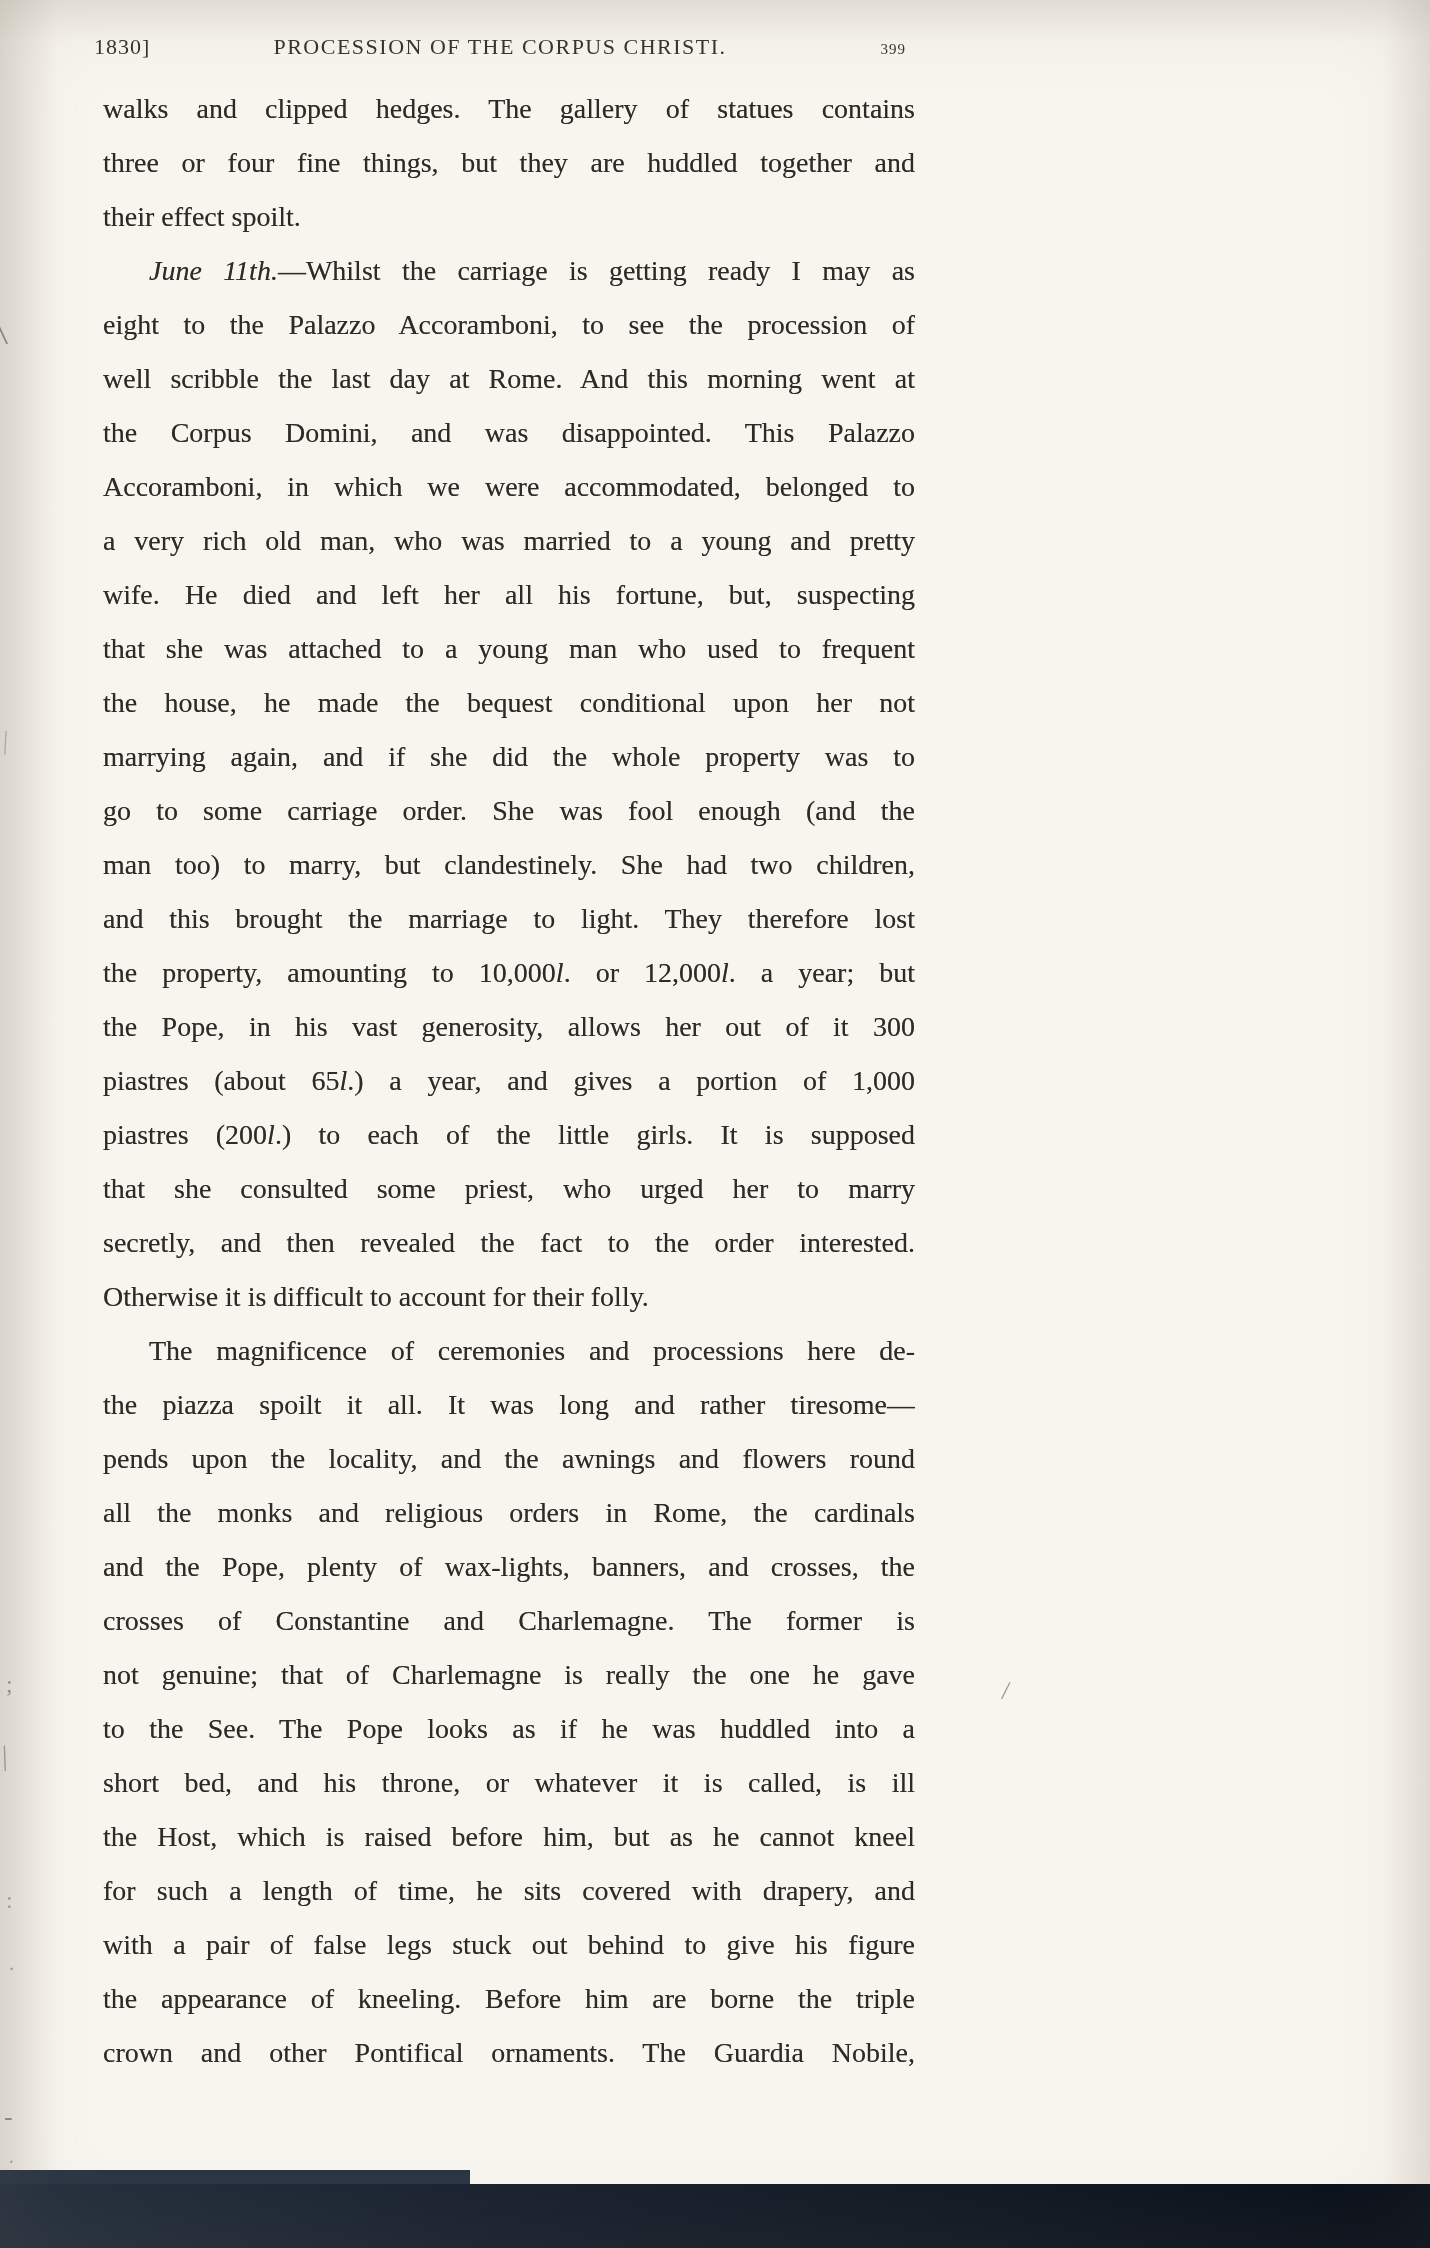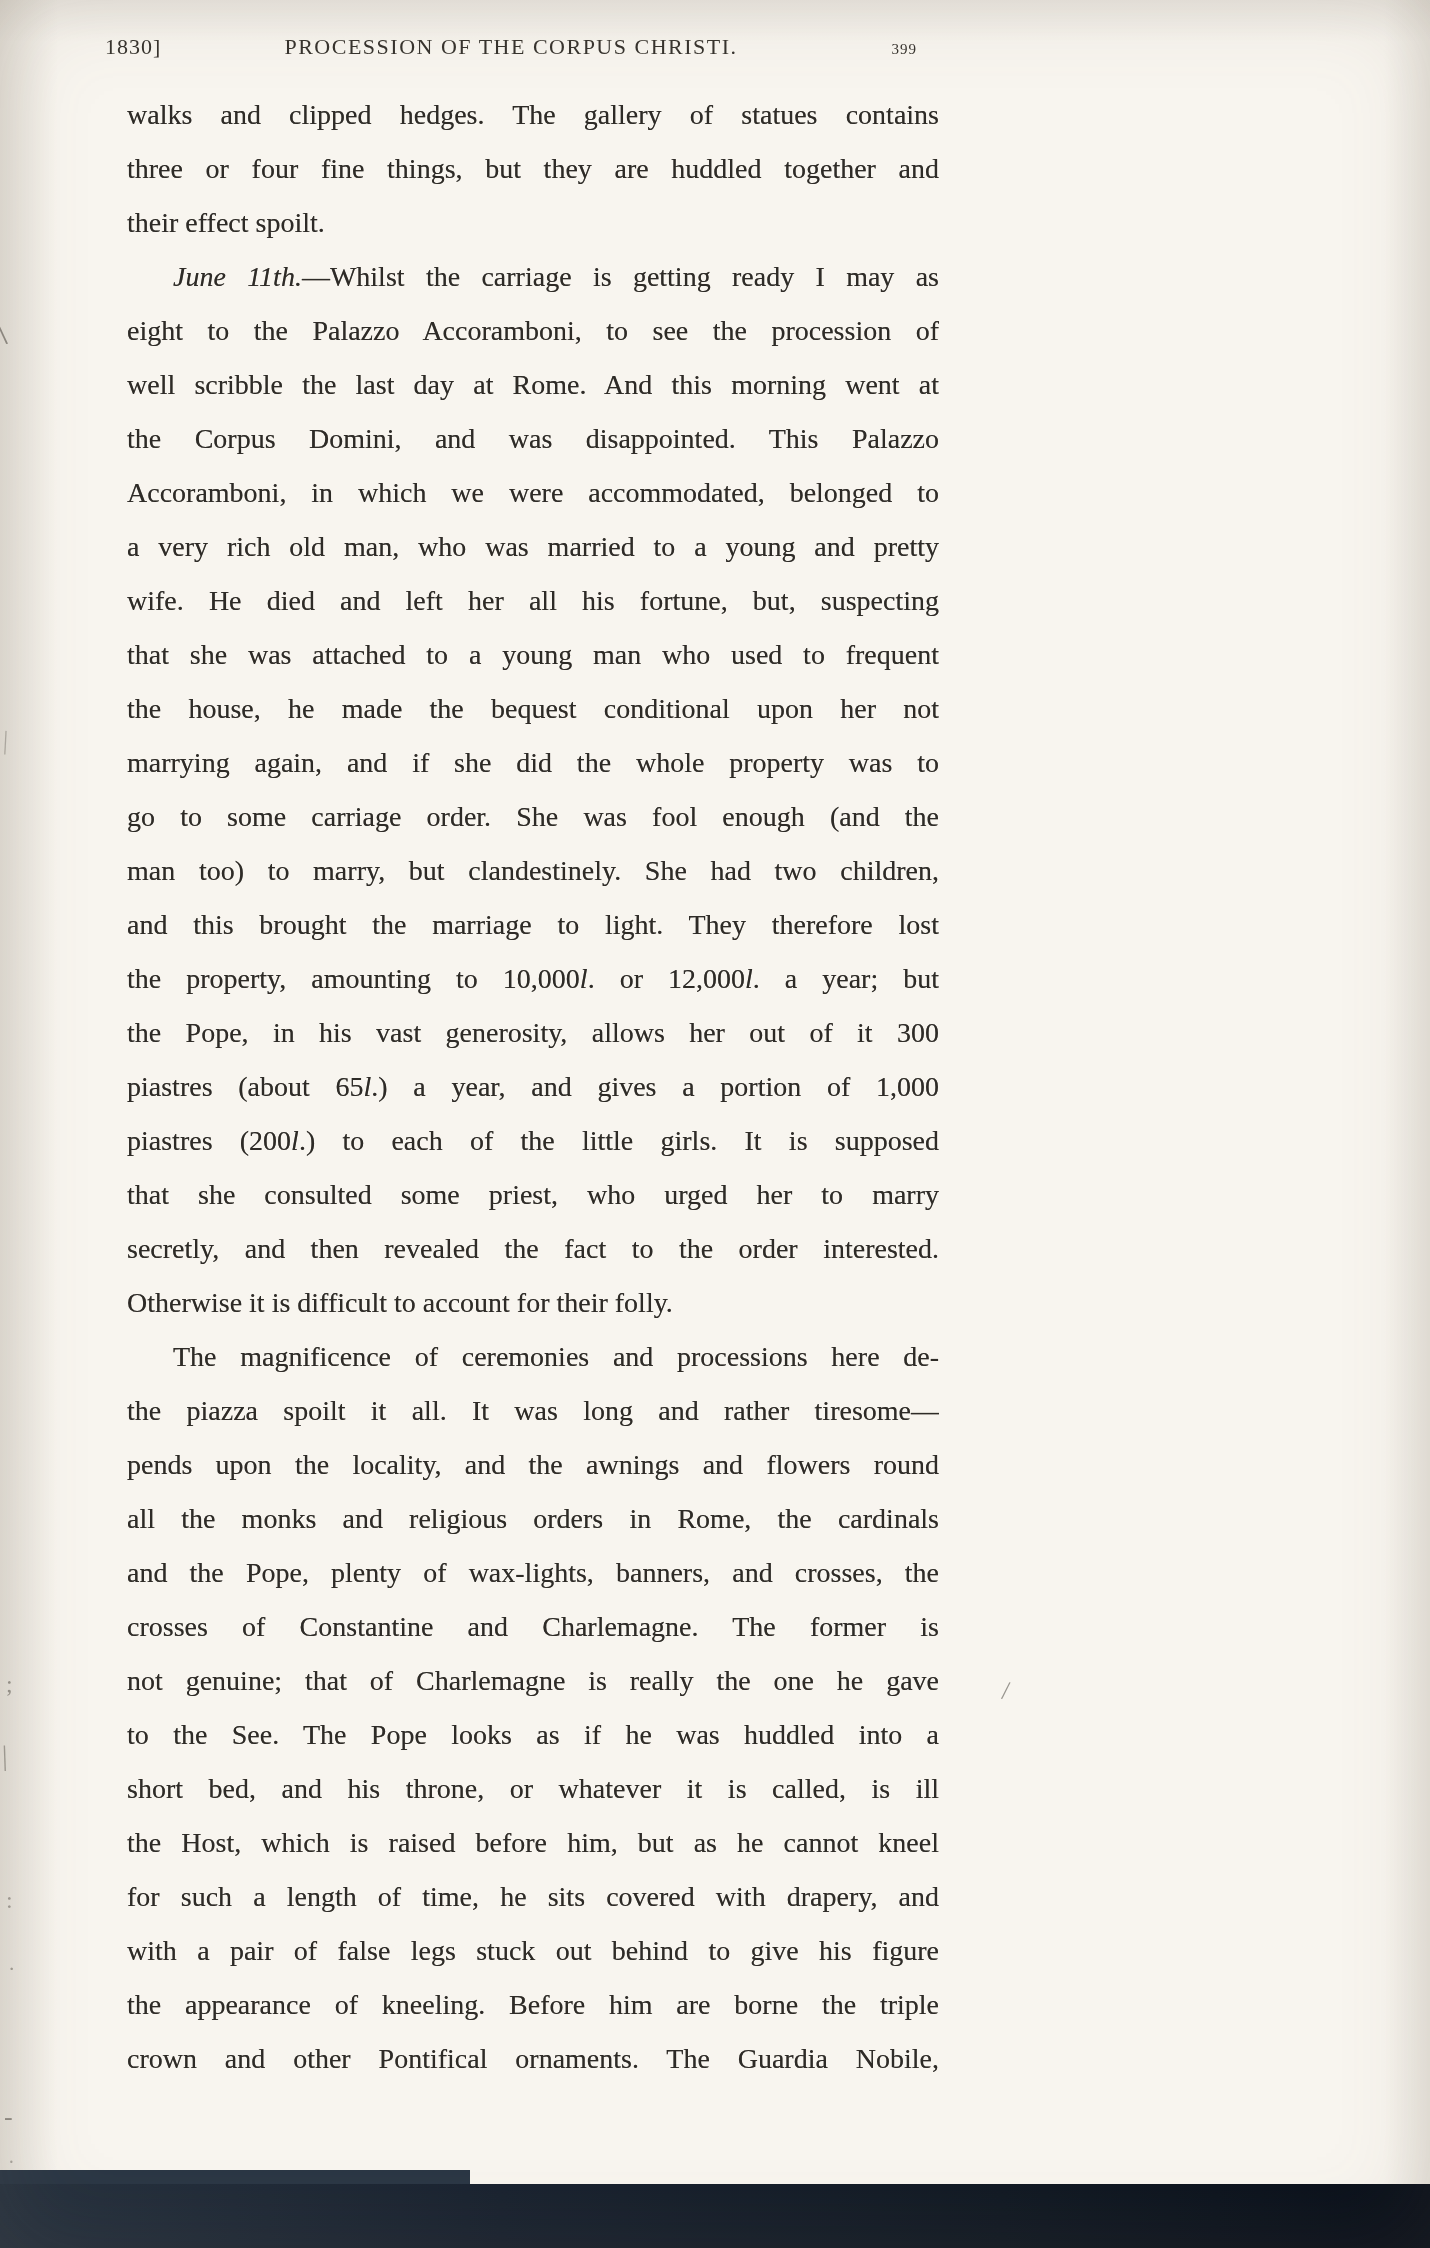--- a/index.html
+++ b/index.html
@@ -16,31 +16,30 @@
       linear-gradient(90deg,  rgba(178,170,156,0.30) 0px, rgba(0,0,0,0) 58px),
       linear-gradient(270deg, rgba(178,170,156,0.22) 0px, rgba(0,0,0,0) 46px),
       linear-gradient(180deg, rgba(168,160,148,0.16) 0px, rgba(0,0,0,0) 42px),
       #f8f5ef;
   }
   .vignette {
     position: absolute; inset: 0; pointer-events: none;
     box-shadow: inset 0 0 95px rgba(110,100,85,0.16);
   }
   .page-header {
-    position: absolute; top: 34px; left: 105px; width: 812px;
+    position: absolute; top: 34px; left: 94px; width: 812px;
     display: grid; grid-template-columns: 1fr auto 1fr; align-items: baseline;
     color: #37332e;
   }
   .hdr-year  { font-size: 22px; justify-self: start; letter-spacing: 1px; }
   .hdr-title { font-size: 22px; justify-self: center; letter-spacing: 1.5px; }
   .hdr-num   { font-size: 15px; justify-self: end; letter-spacing: 1px; }
   .page-body {
-    position: absolute; top: 88px; left: 103px; width: 812px;
+    position: absolute; top: 82px; left: 103px; width: 812px;
     color: #2e2b27;
-    margin-left: 24px;
   }
   .line {
     font-size: 28px; line-height: 54px; height: 54px;
     text-align: justify; text-align-last: justify;
     overflow: hidden; white-space: normal;
     text-shadow: 0 0 0.5px rgba(46,43,39,0.55);
   }
   .line.indent   { text-indent: 46px; }
   .line.para-end { text-align-last: left; }
   .it { font-style: italic; }

